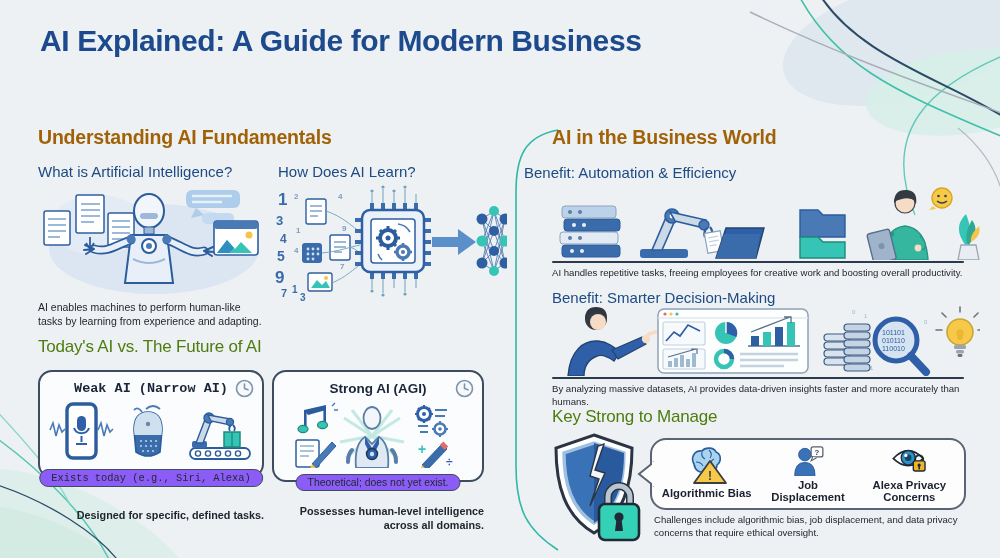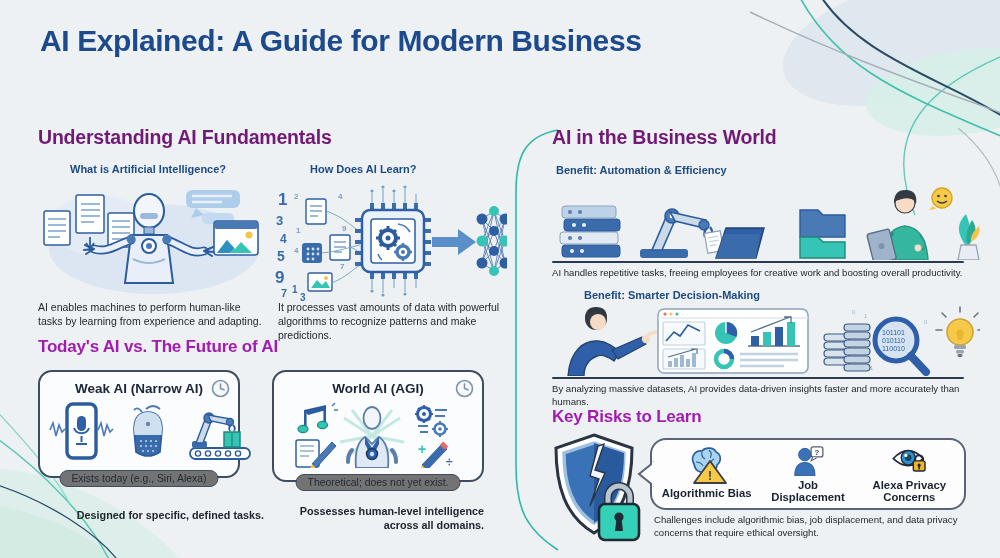--- a/index.html
+++ b/index.html
@@ -1,29 +1,29 @@
 <!DOCTYPE html>
 <html><head>
 <meta charset="utf-8">
 <style>
   * { margin:0; padding:0; box-sizing:border-box; }
   body { background:#d8dde3; font-family:"Liberation Sans","DejaVu Sans",sans-serif; }
   #canvas { position:relative; width:1000px; height:558px; background:#eef1f4; overflow:hidden; }
   .abs { position:absolute; }
   .h1 { font-size:30px; font-weight:bold; color:#1d4a8c; letter-spacing:-0.4px; }
-  .h2 { font-size:19.5px; font-weight:bold; color:#701a75; letter-spacing:-0.2px; }
-  .h2b { font-size:17px; font-weight:bold; color:#a21caf; letter-spacing:-0.2px; }
-  .h3 { font-size:11px; font-weight:bold; color:#1c4a82;margin-left:32px; }
+  .h2 { font-size:19.5px; font-weight:bold; color:#a16207; letter-spacing:-0.2px; }
+  .h2b { font-size:17px; font-weight:normal; color:#4d7c0f; letter-spacing:-0.2px; }
+  .h3 { font-size:15px; font-weight:normal; color:#1c4a82; }
   .body-text { font-size:10.5px; line-height:1.32; color:#23272d; }
   .body-sm { font-size:9.6px; line-height:1.35; color:#23272d; }
   .card { position:absolute; background:#fafcfe; border:2px solid #3e4c60; border-radius:14px; }
   .card-title { text-align:center; font-weight:bold; font-size:13.5px; color:#1a2537; margin-top:9px; }
   .clock { position:absolute; top:7px; right:8px; }
   .icons-row { display:flex; justify-content:center; align-items:flex-end; margin-top:6px; }
-  .pill { position:absolute; left:50%; bottom:-11px; transform:translateX(-50%); background:#737373;
+  .pill { position:absolute; left:50%; bottom:-11px; transform:translateX(-50%); background:#8b5cf6;
           border:1.5px solid #3e4c60; border-radius:12px; padding:2px 11px; font-size:10.4px;
           color:#222a35; white-space:nowrap; }
   .caption { position:absolute; text-align:right; font-size:10.8px; font-weight:600; color:#20262e; line-height:1.3; }
   .hline { position:absolute; height:2px; background:#2c3a4d; border-radius:1px; }
   .bubble { position:absolute; background:#fdfdfe; border:2px solid #5a6474; border-radius:16px; display:flex; padding:6px 4px 4px; }
   .risk-item { flex:1; display:flex; flex-direction:column; align-items:center; }
   .risk-label { font-size:11.3px; font-weight:bold; color:#1a2230; text-align:center; line-height:1.12; margin-top:3px; max-width:96px; }
   .deco { pointer-events:none; }
   svg text { font-family:"Liberation Sans","DejaVu Sans",sans-serif; }
 </style>
@@ -225,25 +225,24 @@
         <circle cx="222" cy="48" r="5" fill="#2e5fa3"></circle>
         <circle cx="222" cy="68" r="5" fill="#2e5fa3"></circle>
         <circle cx="222" cy="88" r="5" fill="#35c4b5"></circle>
       <circle cx="233" cy="36" r="5.5" fill="#2e5fa3"></circle>
         <circle cx="233" cy="58" r="5.5" fill="#35c4b5"></circle>
         <circle cx="233" cy="80" r="5.5" fill="#2e5fa3"></circle>
     </g>
   </svg>
 
   <p class="abs body-text" style="left:38px;top:301px;width:228px;">AI enables machines to perform human-like tasks by learning from experience and adapting.</p>
-  <p class="abs body-text" style="left:278px;top:301px;width:232px;">It processes vast amounts of data with powerful algorithms to recognize patterns and make predictions.</p>
 
   <div class="abs h2b" style="left:38px;top:337px;">Today's AI vs. The Future of AI</div>
 
-  <div class="card" style="left:38px;top:370px;width:202px;height:108px;">
+  <div class="card" style="left:38px;top:370px;width:226px;height:108px;font-family:Liberation Mono, monospace;">
     <div class="card-title">Weak AI (Narrow AI)</div>
     <svg class="clock" width="19" height="19" viewBox="0 0 19 19">
       <circle cx="9.5" cy="9.5" r="8" fill="#f6f9fc" stroke="#7f93ab" stroke-width="1.6"></circle>
       <path d="M9.5 9.5 V5 M9.5 9.5 L13 10.8" stroke="#7f93ab" stroke-width="1.6" stroke-linecap="round"></path>
     </svg>
     <svg class="icons-row" width="206" height="62" viewBox="0 0 206 62" style="margin-left:8px;">
       <g>
         <polyline points="2,28 5,21 8,34 11,23 14,30 17,27" stroke="#4a7ab5" stroke-width="1.6" fill="none"></polyline>
         <polyline points="50,28 53,21 56,34 59,23 62,30 65,27" stroke="#4a7ab5" stroke-width="1.6" fill="none"></polyline>
         <rect x="19" y="2" width="29" height="54" rx="6" fill="#ffffff" stroke="#2b5c9e" stroke-width="3.4"></rect>
@@ -285,21 +284,21 @@
         <polygon points="160,13 163,19 182,23 183,17" fill="#ccd9e6" stroke="#2b5c9e" stroke-width="1.4"></polygon>
         <circle cx="182" cy="20" r="3.6" fill="#4a7ab5" stroke="#2b5c9e" stroke-width="1.2"></circle>
         <path d="M183 23 q-3 3 -1 6 M185 23 q3 3 1 6" stroke="#2b5c9e" stroke-width="1.8" fill="none"></path>
       </g>
     </svg>
     <div class="pill">Exists today (e.g., Siri, Alexa)</div>
   </div>
   <div class="caption" style="left:38px;top:508px;width:226px;">Designed for specific, defined tasks.</div>
 
   <div class="card" style="left:272px;top:370px;width:212px;height:112px;">
-    <div class="card-title">World AI (AGI)</div>
+    <div class="card-title">Strong AI (AGI)</div>
     <svg class="clock" width="19" height="19" viewBox="0 0 19 19">
       <circle cx="9.5" cy="9.5" r="8" fill="#f6f9fc" stroke="#7f93ab" stroke-width="1.6"></circle>
       <path d="M9.5 9.5 V5 M9.5 9.5 L13 10.8" stroke="#7f93ab" stroke-width="1.6" stroke-linecap="round"></path>
     </svg>
     <svg class="icons-row" width="196" height="66" viewBox="0 0 196 66">
       <g stroke="#bfe8df" stroke-width="3" opacity="0.9">
         <path d="M98 34 L70 16 M98 34 L78 8 M98 34 L118 8 M98 34 L126 16 M98 34 L66 40 M98 34 L130 40 M98 34 L72 56 M98 34 L124 56"></path>
       </g>
       <g>
         <polygon points="30,8 52,3 52,8 34,13" fill="#2b5c9e"></polygon>
@@ -498,21 +497,21 @@
       <circle cx="408" cy="26" r="13" fill="#f7c948" stroke="#caa43b" stroke-width="1.6"></circle>
       <path d="M404 26 q4 -6 8 0 l-2 8 h-4 z" fill="#e8a928" opacity="0.6"></path>
       <rect x="402" y="39" width="12" height="4" rx="1.5" fill="#9aa5b1"></rect>
       <rect x="404" y="44" width="8" height="3.4" rx="1.5" fill="#9aa5b1"></rect>
       <rect x="405.5" y="48" width="5" height="3" rx="1.4" fill="#6b7280"></rect>
     </g>
   </svg>
   <div class="hline" style="left:552px;top:377px;width:412px;"></div>
   <p class="abs body-sm" style="left:552px;top:383px;width:428px;">By analyzing massive datasets, AI provides data-driven insights faster and more accurately than humans.</p>
 
-  <div class="abs h2b" style="left:552px;top:407px;">Key Risks to Learn</div>
+  <div class="abs h2b" style="left:552px;top:407px;">Key Strong to Manage</div>
 
   <svg class="abs deco" width="94" height="116" viewBox="0 0 94 116" style="left:552px;top:432px;">
     <path d="M42 3 L80 16 C80 54 71 84 42 101 C13 84 4 54 4 16 Z" fill="#ffffff" stroke="#2a3442" stroke-width="3"></path>
     <path d="M42 11 L72 21 C72 51 65 76 42 91 C19 76 12 51 12 21 Z" fill="#3a72b8" stroke="#9fc0e0" stroke-width="3.4"></path>
     <path d="M42 11 L72 21 C72 51 65 76 42 91 Z" fill="#2a5a9e"></path>
     <path d="M52 12 L43 38 L53 41 L38 74 L47 47 L38 44 L46 14 Z" fill="#f2f6fb" stroke="#2a3442" stroke-width="1.4"></path>
     <path d="M56 74 v-9 a11 11 0 0 1 22 0 v9" fill="none" stroke="#2a3442" stroke-width="8"></path>
     <path d="M56 74 v-9 a11 11 0 0 1 22 0 v9" fill="none" stroke="#b9c6d2" stroke-width="5"></path>
     <rect x="47" y="72" width="40" height="36" rx="6" fill="#35d1b7" stroke="#1f2a37" stroke-width="2.6"></rect>
     <circle cx="67" cy="85" r="4.6" fill="#1f2a37"></circle>

